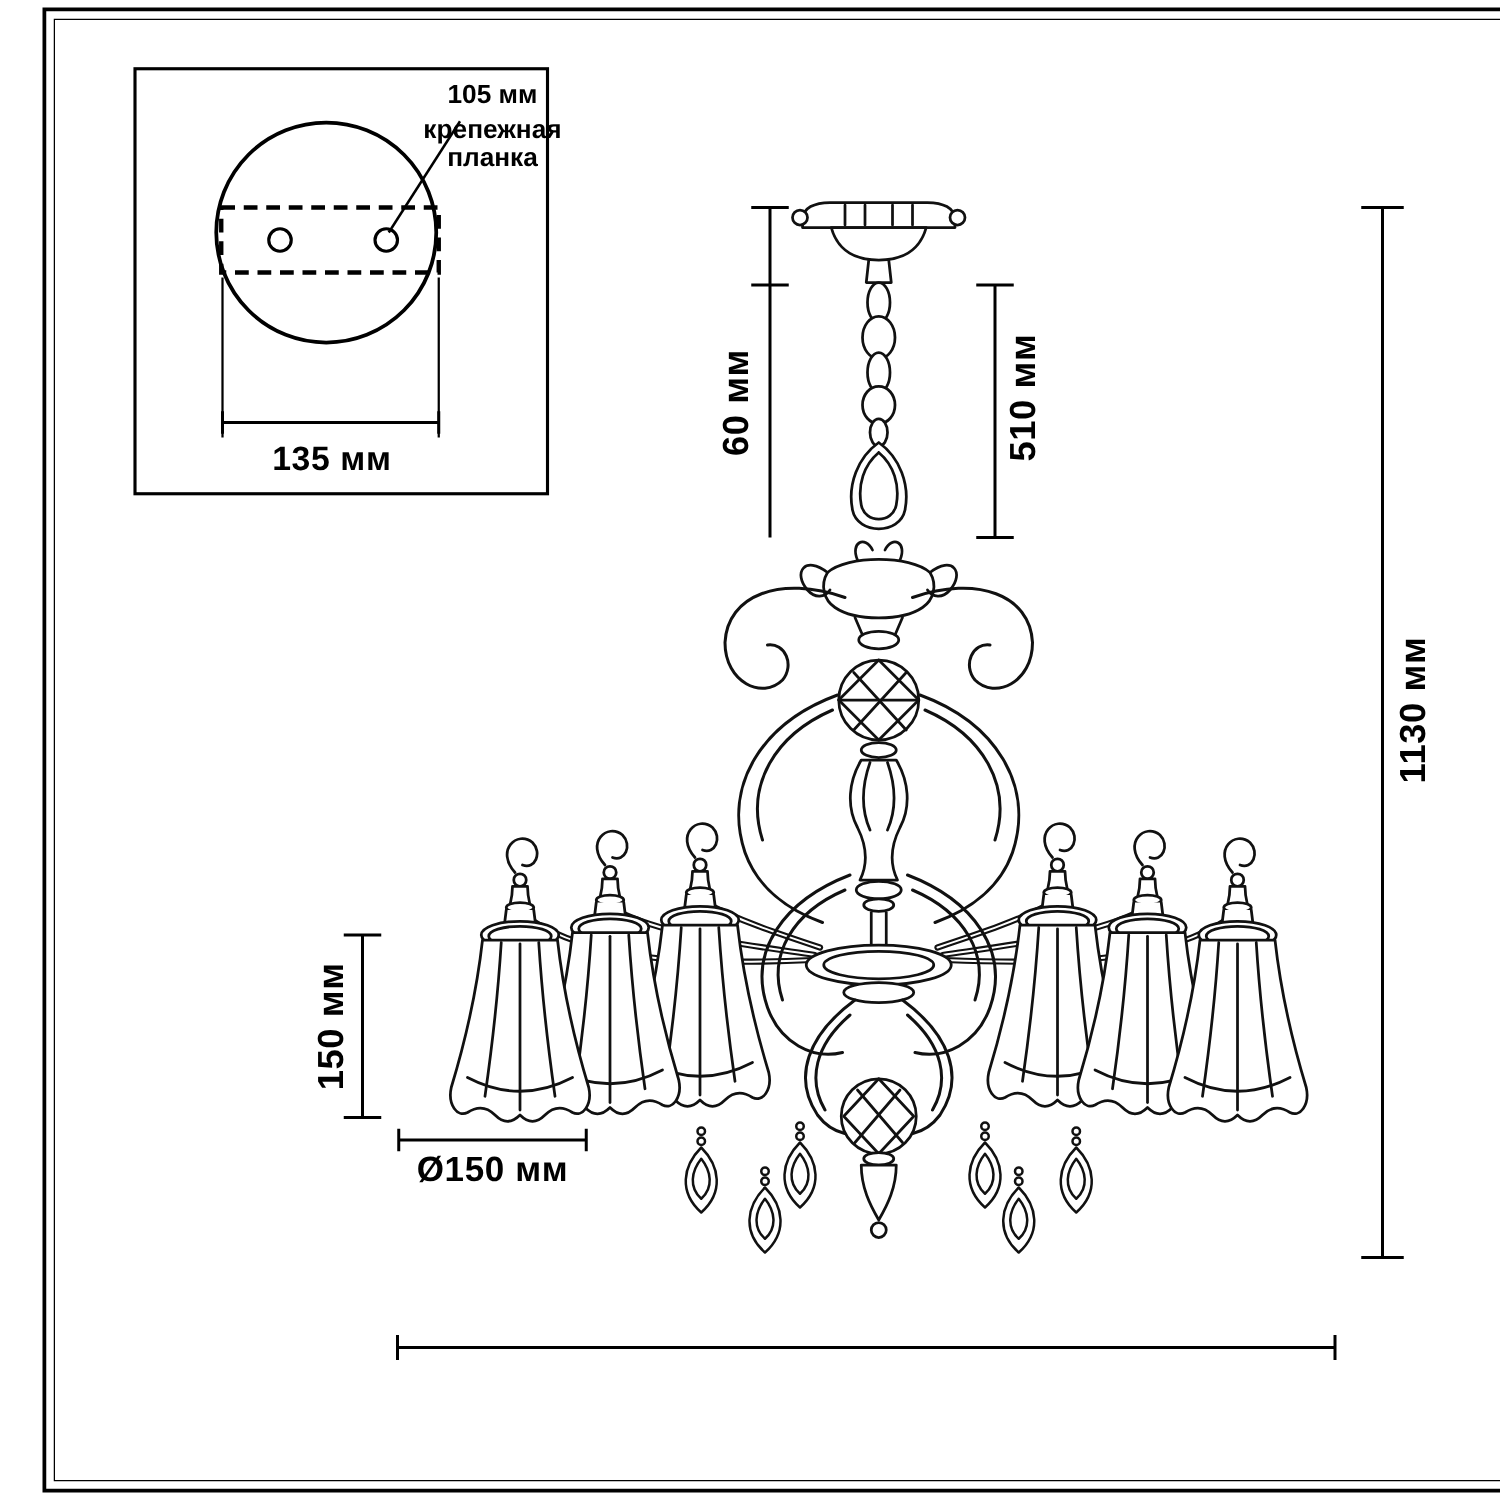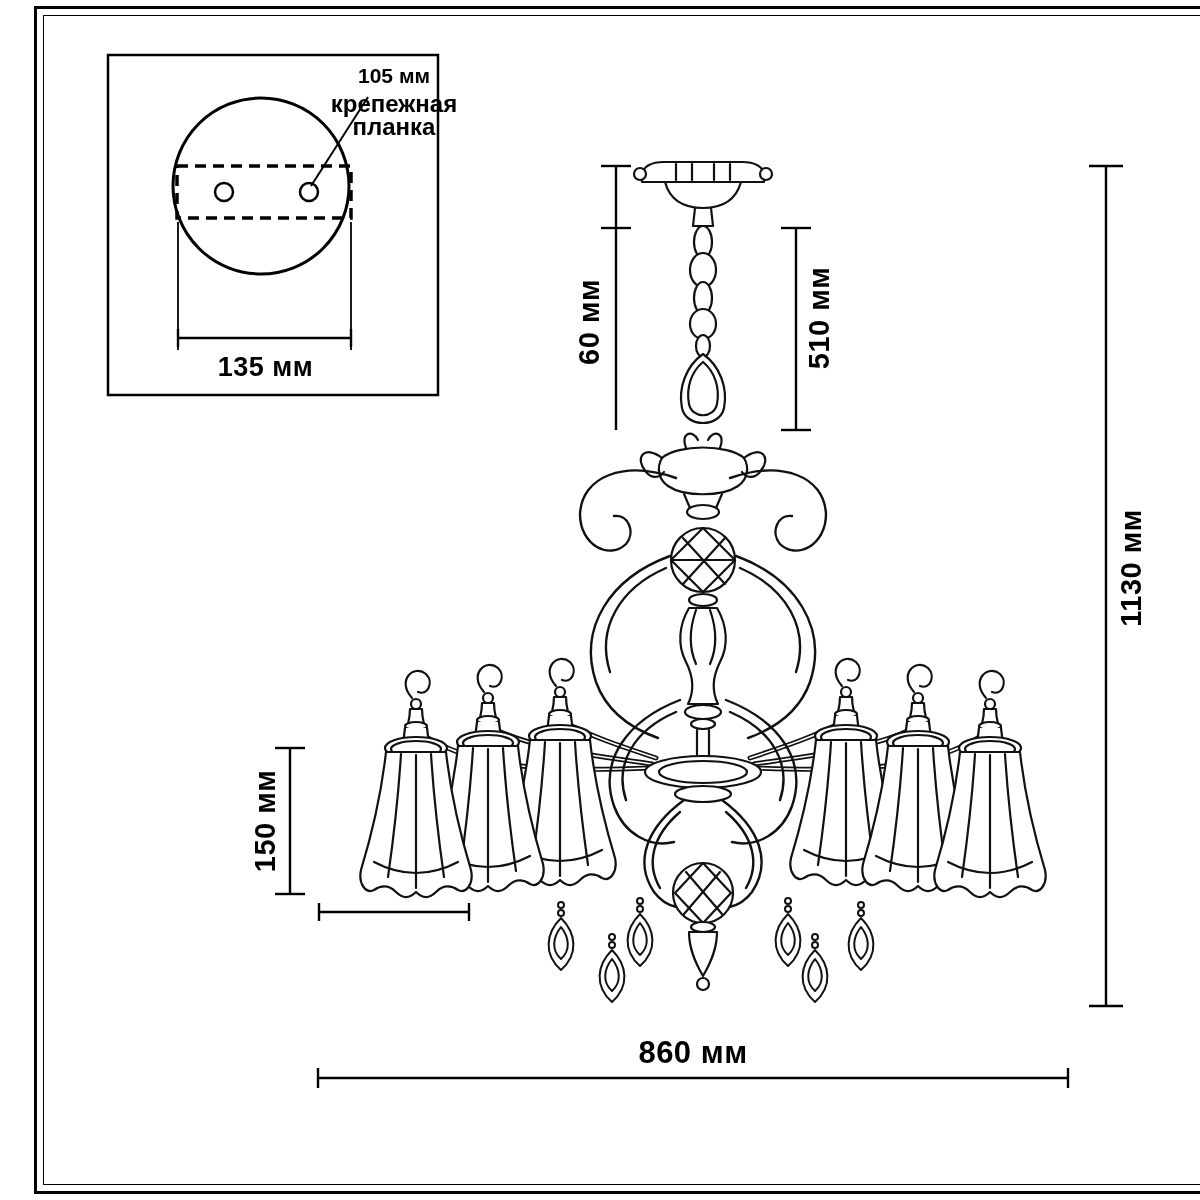--- a/index.html
+++ b/index.html
@@ -6,21 +6,21 @@
   .canvas{position:relative;width:1200px;height:1200px;background:#fff;overflow:hidden;
           font-family:"Liberation Sans", sans-serif;color:#000;margin-left:28px;}
   .frame-outer{position:absolute;inset:6px;border:3px solid #000;pointer-events:none;}
   .frame-inner{position:absolute;inset:15px;border:1.5px solid #000;pointer-events:none;}
   .art{position:absolute;left:0;top:0;width:1200px;height:1200px;}
   .dim-label{position:absolute;display:flex;align-items:center;justify-content:center;
              font-weight:bold;font-size:29px;white-space:nowrap;letter-spacing:0.5px;}
   .rot{transform:rotate(-90deg);}
   .callout{position:absolute;text-align:center;font-weight:bold;line-height:23px;}
   .callout-dim{font-size:21px;}
-  .callout-txt{font-size:24px;}
+  .callout-txt{font-size:21px;}
   .big{font-size:31px;}
   .mid{font-size:27px;}
 </style>
 </head>
 <body>
 
 <div class="canvas">
   <div class="frame-outer"></div>
   <div class="frame-inner"></div>
 
@@ -240,15 +240,15 @@
   <div class="dim-label mid" style="left:140px;top:352px;width:195px;height:30px;">135 мм</div>
 
   <div class="dim-label rot" style="left:511px;top:306px;width:100px;height:32px;">60 мм</div>
 
   <div class="dim-label rot" style="left:731px;top:302px;width:120px;height:32px;">510 мм</div>
 
   <div class="dim-label rot" style="left:1023px;top:551px;width:160px;height:34px;">1130 мм</div>
 
   <div class="dim-label rot" style="left:177px;top:805px;width:120px;height:32px;">150 мм</div>
 
-
-  <div class="dim-label big" style="left:515px;top:1036px;width:300px;height:34px;">860 мм</div>
+  <div class="dim-label" style="left:266px;top:920px;width:200px;height:32px;font-size:28px;">Ø150 мм</div>
+
 </div>
 
 </body></html>

